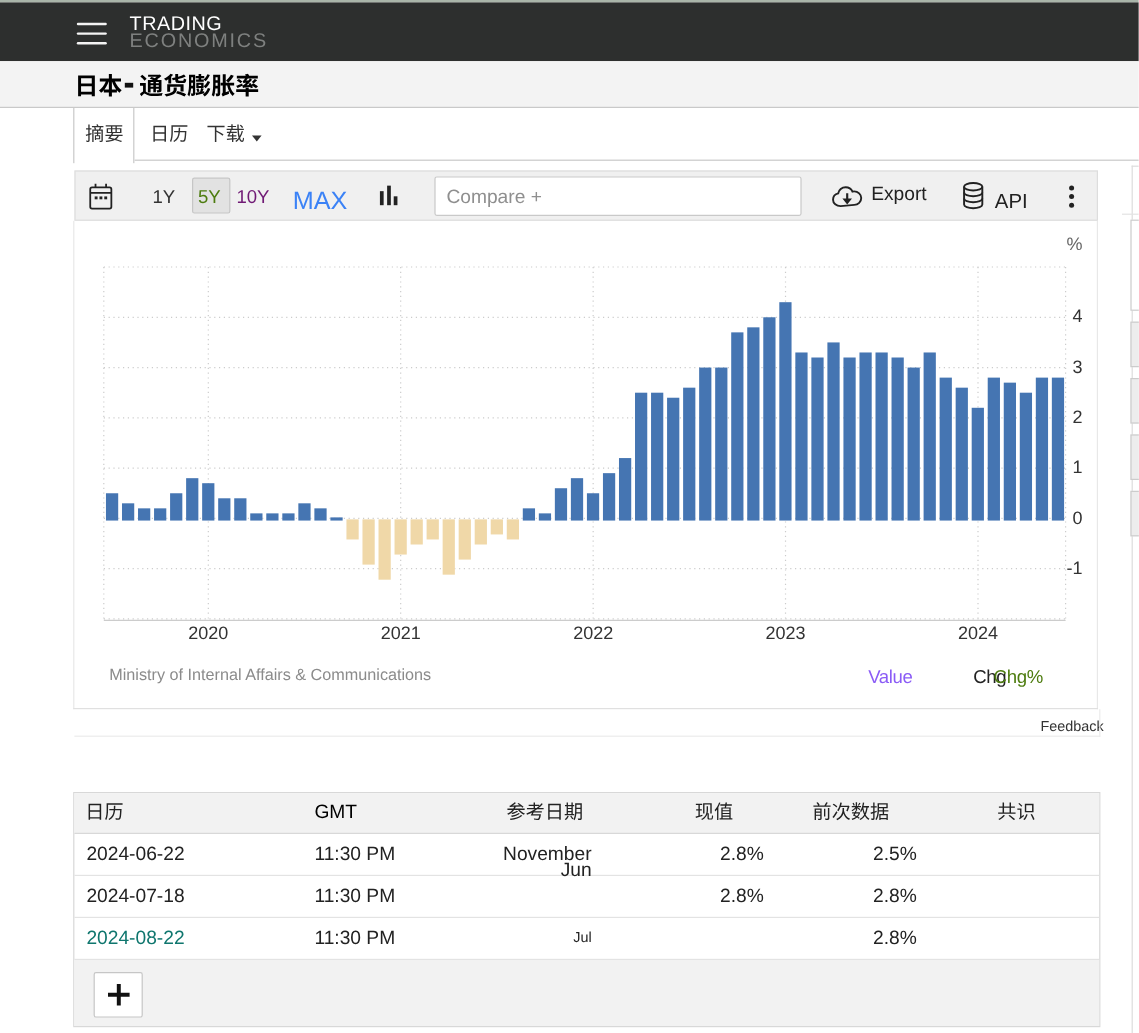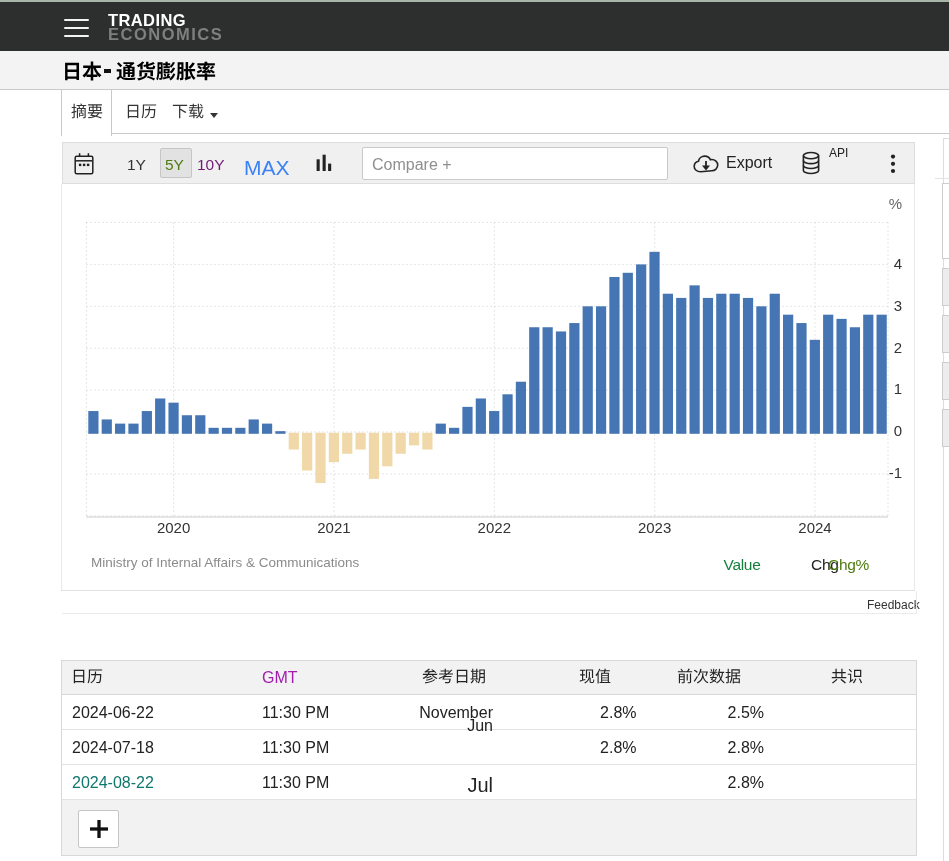--- a/index.html
+++ b/index.html
@@ -3,21 +3,21 @@
 *{margin:0;padding:0;box-sizing:border-box}
 html,body{width:949px;height:861px;overflow:hidden;background:#fff;font-family:"Liberation Sans",sans-serif;position:relative}
 body{transform:translateZ(0)}
 .abs{position:absolute}
 </style></head><body>
 <div class="abs" style="left:0;top:0;width:949px;height:2px;background:#a9b5a9"></div>
 <div class="abs" style="left:0;top:2px;width:949px;height:49px;background:#2d2f2e"></div>
 <div class="abs" style="left:63.5px;top:18.8px;width:25px;height:2.4px;background:#f4f4f4;border-radius:1px"></div>
 <div class="abs" style="left:63.5px;top:26.7px;width:25px;height:2.4px;background:#f4f4f4;border-radius:1px"></div>
 <div class="abs" style="left:63.5px;top:34.6px;width:25px;height:2.4px;background:#f4f4f4;border-radius:1px"></div>
-<div class="abs" style="left:108px;top:14px;font-size:16.5px;font-weight:bold;letter-spacing:0.4px;line-height:13.5px;color:#fff">TRADING<br><span style="color:#7e807f;letter-spacing:1.5px">ECONOMICS</span></div>
+<div class="abs" style="left:108px;top:14px;font-size:16.5px;font-weight:normal;letter-spacing:0.4px;line-height:13.5px;color:#fff">TRADING<br><span style="color:#7e807f;letter-spacing:1.5px">ECONOMICS</span></div>
 <div class="abs" style="left:0;top:51px;width:949px;height:39px;background:#f3f3f3;border-bottom:1px solid #c9c9c9"></div>
 <div style="position:absolute;left:62px;top:61.4px">
     <svg width="40.0" height="21.2" viewBox="0 0 2000.0 1060" style="display:block">
       <g fill="#000" transform="translate(0,880) scale(1,-1)">
         <path transform="translate(0,0)" d="M277 335H723V109H277ZM277 453V668H723V453ZM154 789V-78H277V-12H723V-76H852V789Z"></path>
         <path transform="translate(1000.0,0)" d="M436 533V202H251C323 296 384 410 429 533ZM563 533H567C612 411 671 296 743 202H563ZM436 849V655H59V533H306C243 381 141 237 24 157C52 134 91 90 112 60C152 91 190 128 225 170V80H436V-90H563V80H771V167C804 128 839 93 877 64C898 98 941 145 972 170C855 249 753 386 690 533H943V655H563V849Z"></path>
       </g>
     </svg>
   </div>
 <div class="abs" style="left:103.8px;top:69.4px;width:7px;height:3.7px;background:#111"></div>
@@ -87,21 +87,21 @@
 <path d="M7.5 16.8 C4 16.8 1.2 14.5 1.2 11.4 C1.2 8.9 3 6.8 5.5 6.2 C5.9 3.2 8.6 1.1 11.7 1.1 C14.2 1.1 16.4 2.5 17.4 4.7 C17.8 4.6 18.3 4.5 18.8 4.5 C22 4.5 24.7 7 24.7 10.1 C24.7 13.2 22.1 15.7 18.9 15.7 Z" fill="none" stroke="#222" stroke-width="1.6"></path>
 <path d="M13 4.8 L13 9.2 L9.9 9.2 L13.9 14.2 L17.9 9.2 L14.8 9.2 L14.8 4.8 Z" fill="#222" transform="translate(-0.9,1.2)"></path>
 </svg>
 <div class="abs" style="left:726px;top:154px;font-size:16px;color:#222">Export</div>
 <svg width="20" height="24" viewBox="0 0 20 24" style="position:absolute;left:801px;top:151px" fill="none" stroke="#222" stroke-width="1.6">
 <ellipse cx="10" cy="4.6" rx="7.6" ry="3.1"></ellipse>
 <path d="M2.4 4.6 V19.4 C2.4 21.1 5.8 22.5 10 22.5 C14.2 22.5 17.6 21.1 17.6 19.4 V4.6"></path>
 <path d="M2.4 9.5 C2.4 11.2 5.8 12.6 10 12.6 C14.2 12.6 17.6 11.2 17.6 9.5"></path>
 <path d="M2.4 14.4 C2.4 16.1 5.8 17.5 10 17.5 C14.2 17.5 17.6 16.1 17.6 14.4"></path>
 </svg>
-<div class="abs" style="left:829px;top:146px;font-size:12px;color:#222">API</div>
+<div class="abs" style="left:829px;top:158px;font-size:17px;color:#222">API</div>
 <svg width="8" height="22" viewBox="0 0 8 22" style="position:absolute;left:889px;top:153px" fill="#222">
 <circle cx="4" cy="3.6" r="2.1"></circle>
     <circle cx="4" cy="10.8" r="2.1"></circle>
     <circle cx="4" cy="18" r="2.1"></circle>
 </svg>
 <div class="abs" style="left:61px;top:184px;width:1px;height:407px;background:#e8e8e8"></div>
 <div class="abs" style="left:914px;top:184px;width:1px;height:407px;background:#e8e8e8"></div>
 <div class="abs" style="left:61px;top:590px;width:854px;height:1px;background:#e0e0e0"></div>
 <svg width="853" height="410" viewBox="0 0 853 410" style="position:absolute;left:62px;top:184px" font-family="Liberation Sans, sans-serif">
     <line x1="24.5" y1="331.8" x2="826.0" y2="331.8" stroke="#cccccc" stroke-width="1" stroke-dasharray="1,3"></line>
@@ -187,37 +187,37 @@
     <text x="840" y="168.5" text-anchor="end" font-size="15" fill="#333">2</text>
     <text x="840" y="126.6" text-anchor="end" font-size="15" fill="#333">3</text>
     <text x="840" y="84.7" text-anchor="end" font-size="15" fill="#333">4</text>
     <text x="111.6" y="348.5" text-anchor="middle" font-size="15" fill="#333">2020</text>
     <text x="271.9" y="348.5" text-anchor="middle" font-size="15" fill="#333">2021</text>
     <text x="432.3" y="348.5" text-anchor="middle" font-size="15" fill="#333">2022</text>
     <text x="592.6" y="348.5" text-anchor="middle" font-size="15" fill="#333">2023</text>
     <text x="753.0" y="348.5" text-anchor="middle" font-size="15" fill="#333">2024</text>
   </svg>
 <div class="abs" style="left:91px;top:555px;font-size:13.5px;color:#8b8b8b">Ministry of Internal Affairs &amp; Communications</div>
-<div class="abs" style="left:723.5px;top:556px;font-size:15.5px;letter-spacing:-0.3px;color:#15803d">Value</div>
+<div class="abs" style="left:723.5px;top:556px;font-size:15.5px;letter-spacing:-0.3px;color:#8b5cf6">Value</div>
 <div class="abs" style="left:811px;top:556px;font-size:15.5px;letter-spacing:-0.3px;color:#222">Chg</div>
 <div class="abs" style="left:828px;top:556px;font-size:15.5px;letter-spacing:-0.3px;color:#4d7c0f">Chg%</div>
 <div class="abs" style="left:867px;top:597.5px;font-size:12px;color:#333">Feedback</div>
 <div class="abs" style="left:62px;top:613px;width:855px;height:1px;background:#ebebeb"></div>
 <div class="abs" style="left:916px;top:591px;width:1px;height:23px;background:#ebebeb"></div>
 <div class="abs" style="left:61px;top:660px;width:856px;height:196px;border:1px solid #d8d8d8"></div>
 <div class="abs" style="left:62px;top:661px;width:854px;height:34px;background:#f2f2f2;border-bottom:1px solid #d8d8d8"></div>
 <div style="position:absolute;left:71.3px;top:668.4px">
     <svg width="32.0" height="17.0" viewBox="0 0 2000.0 1060" style="display:block">
       <g fill="#222" transform="translate(0,880) scale(1,-1)">
         <path transform="translate(0,0)" d="M253 352H752V71H253ZM253 426V697H752V426ZM176 772V-69H253V-4H752V-64H832V772Z"></path>
         <path transform="translate(1000.0,0)" d="M115 791V472C115 320 109 113 35 -35C53 -43 87 -64 101 -77C180 80 191 311 191 472V720H947V791ZM494 667C493 610 491 554 488 501H255V430H482C463 234 405 74 212 -20C229 -33 252 -58 262 -75C471 32 535 211 558 430H818C804 156 788 47 759 21C749 9 737 7 717 7C694 7 632 8 569 14C582 -7 592 -39 593 -61C654 -65 714 -66 746 -63C782 -60 803 -53 824 -27C861 13 878 135 894 466C895 476 896 501 896 501H564C568 554 569 610 571 667Z"></path>
       </g>
     </svg>
   </div>
-<div class="abs" style="left:262px;top:669px;font-size:16px;color:#a21caf">GMT</div>
+<div class="abs" style="left:262px;top:669px;font-size:16px;color:#000000">GMT</div>
 <div style="position:absolute;left:422px;top:668.4px">
     <svg width="64.0" height="17.0" viewBox="0 0 4000.0 1060" style="display:block">
       <g fill="#222" transform="translate(0,880) scale(1,-1)">
         <path transform="translate(0,0)" d="M548 401C480 353 353 308 254 284C272 269 291 247 302 231C404 260 530 310 610 368ZM635 284C547 219 381 166 239 140C254 124 272 100 282 82C433 115 598 174 698 253ZM761 177C649 69 422 8 176 -17C191 -34 205 -62 213 -82C470 -50 703 18 829 144ZM179 591C202 599 233 602 404 611C390 578 374 547 356 517H53V450H307C237 365 145 299 39 253C56 239 85 209 96 194C216 254 322 338 401 450H606C681 345 801 250 915 199C926 218 950 246 966 261C867 298 761 370 691 450H950V517H443C460 548 476 581 489 615L769 628C795 605 817 583 833 564L895 609C840 670 728 754 637 810L579 771C617 746 659 717 699 686L312 672C375 710 439 757 499 808L431 845C359 775 260 710 228 693C200 676 177 665 157 663C165 643 175 607 179 591Z"></path>
         <path transform="translate(1000.0,0)" d="M836 794C764 703 675 619 575 544H490V658H708V722H490V840H416V722H159V658H416V544H70V478H482C345 388 194 313 40 259C52 242 68 209 75 192C165 227 254 268 341 315C318 260 290 199 266 155H712C697 63 681 18 659 3C648 -5 635 -6 610 -6C583 -6 502 -5 428 2C442 -18 452 -47 453 -68C527 -73 597 -73 631 -72C672 -70 695 -66 718 -46C750 -18 772 46 792 183C795 194 797 217 797 217H375L419 317H845V378H449C500 409 550 443 597 478H939V544H681C760 610 832 682 894 759Z"></path>
         <path transform="translate(2000.0,0)" d="M253 352H752V71H253ZM253 426V697H752V426ZM176 772V-69H253V-4H752V-64H832V772Z"></path>
         <path transform="translate(3000.0,0)" d="M178 143C148 76 95 9 39 -36C57 -47 87 -68 101 -80C155 -30 213 47 249 123ZM321 112C360 65 406 -1 424 -42L486 -6C465 35 419 97 379 143ZM855 722V561H650V722ZM580 790V427C580 283 572 92 488 -41C505 -49 536 -71 548 -84C608 11 634 139 644 260H855V17C855 1 849 -3 835 -4C820 -5 769 -5 716 -3C726 -23 737 -56 740 -76C813 -76 861 -75 889 -62C918 -50 927 -27 927 16V790ZM855 494V328H648C650 363 650 396 650 427V494ZM387 828V707H205V828H137V707H52V640H137V231H38V164H531V231H457V640H531V707H457V828ZM205 640H387V551H205ZM205 491H387V393H205ZM205 332H387V231H205Z"></path>
       </g>
     </svg>
   </div>
@@ -254,21 +254,21 @@
 <div class="abs" style="left:764px;top:704px;font-size:16px;color:#222;transform:translateX(-100%)">2.5%</div>
 <div class="abs" style="left:62px;top:729px;width:854px;height:1px;background:#e3e3e3"></div>
 <div class="abs" style="left:72px;top:739px;font-size:16px;color:#222">2024-07-18</div>
 <div class="abs" style="left:262px;top:739px;font-size:16px;color:#222">11:30 PM</div>
 <div class="abs" style="left:493px;top:717px;font-size:16px;color:#222;transform:translateX(-100%)">Jun</div>
 <div class="abs" style="left:636.5px;top:739px;font-size:16px;color:#222;transform:translateX(-100%)">2.8%</div>
 <div class="abs" style="left:764px;top:739px;font-size:16px;color:#222;transform:translateX(-100%)">2.8%</div>
 <div class="abs" style="left:62px;top:764px;width:854px;height:1px;background:#e3e3e3"></div>
 <div class="abs" style="left:72px;top:774px;font-size:16px;color:#0f766e">2024-08-22</div>
 <div class="abs" style="left:262px;top:774px;font-size:16px;color:#222">11:30 PM</div>
-<div class="abs" style="left:493px;top:774px;font-size:20px;color:#222;transform:translateX(-100%)">Jul</div>
+<div class="abs" style="left:493px;top:774px;font-size:12px;color:#222;transform:translateX(-100%)">Jul</div>
 <div class="abs" style="left:764px;top:774px;font-size:16px;color:#222;transform:translateX(-100%)">2.8%</div>
 <div class="abs" style="left:62px;top:799px;width:854px;height:1px;background:#e3e3e3"></div>
 <div class="abs" style="left:62px;top:800px;width:854px;height:55px;background:#f2f2f2"></div>
 <div class="abs" style="left:78px;top:810px;width:41px;height:38px;background:#fff;border:1px solid #c6c6c6;border-radius:2px"></div>
 <svg width="20" height="20" viewBox="0 0 20 20" style="position:absolute;left:89px;top:819px" stroke="#111" stroke-width="3.3">
     <line x1="10" y1="1" x2="10" y2="19"></line>
     <line x1="1" y1="10" x2="19" y2="10"></line>
   </svg>
 <div class="abs" style="left:943px;top:138px;width:1px;height:723px;background:#ddd"></div>
 <div class="abs" style="left:943px;top:138px;width:6px;height:1px;background:#ddd"></div>

